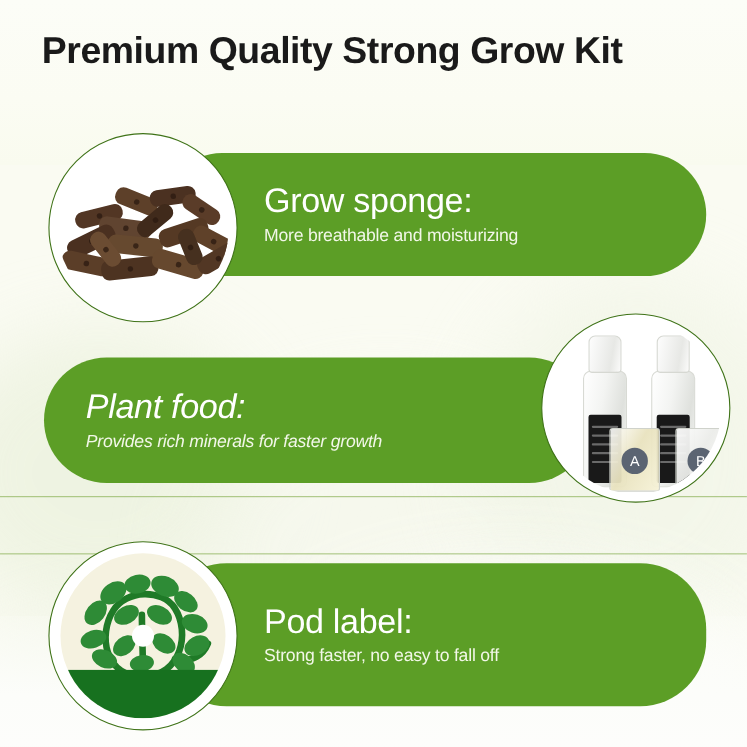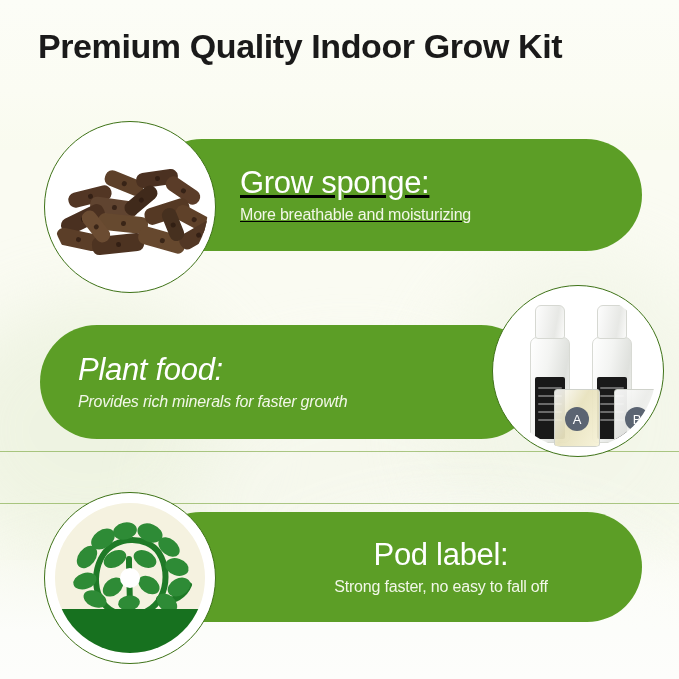--- a/index.html
+++ b/index.html
@@ -31,23 +31,23 @@
     position:absolute;left:38px;top:26px;width:610px;
     font-size:34px;font-weight:bold;color:#1a1a1a;
     letter-spacing:-.4px;line-height:1.2;
   }
 
   
   .pill{
     position:absolute;background:#5c9e26;border-radius:60px;
     box-sizing:border-box;display:flex;flex-direction:column;justify-content:center;
   }
-  .pill-1{left:146px;top:139px;width:496px;height:112px;padding-left:94px;text-decoration:underline;}
+  .pill-1{left:146px;top:139px;width:496px;height:112px;padding-left:94px;}
   .pill-2{left:40px;top:325px;width:498px;height:114px;padding-left:38px;font-style:italic;}
-  .pill-3{left:146px;top:512px;width:496px;height:110px;padding-left:94px;text-align:center;}
+  .pill-3{left:146px;top:512px;width:496px;height:130px;padding-left:94px;}
 
   .pill-head{font-size:31px;color:#ffffff;line-height:1.1;margin-bottom:5px;letter-spacing:-.3px;}
   .pill-sub{font-size:16px;color:#f2f7e8;line-height:1.2;letter-spacing:-.2px;}
 
   
   .circle{
     position:absolute;border-radius:50%;
     background:#ffffff;border:1.4px solid #3f7318;
     box-sizing:border-box;overflow:hidden;
   }
@@ -97,21 +97,21 @@
     <div class="bg-blob bg-b1"></div>
     <div class="bg-blob bg-b2"></div>
     <div class="bg-blob bg-b3"></div>
     <div class="bg-blob bg-b5"></div>
     <div class="bg-blob bg-b4"></div>
     <div class="bg-bottom"></div>
     <div class="hairline hl1"></div>
     <div class="hairline hl2"></div>
   </div>
 
-  <div class="title">Premium Quality Indoor Grow Kit</div>
+  <div class="title">Premium Quality Strong Grow Kit</div>
 
   <div class="pill pill-1">
     <div class="pill-head">Grow sponge:</div>
     <div class="pill-sub">More breathable and moisturizing</div>
   </div>
 
   <div class="circle c1">
     <div class="circle-inner">
       <div class="sponge-stage">
 

